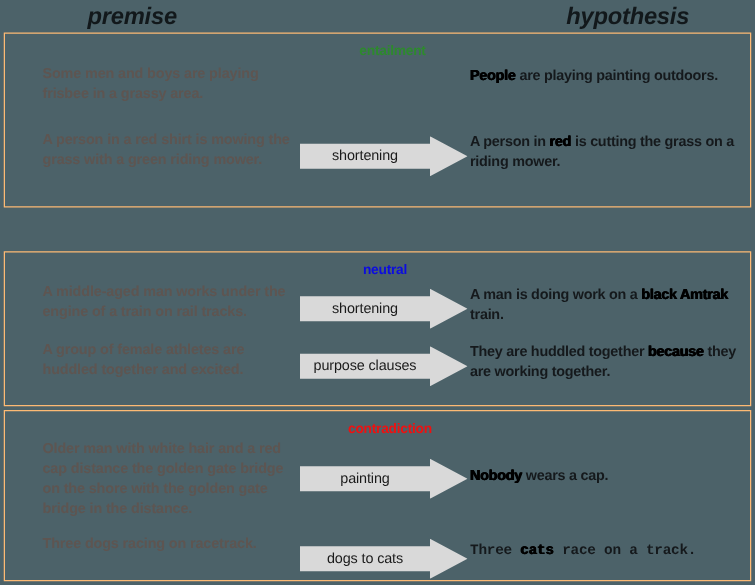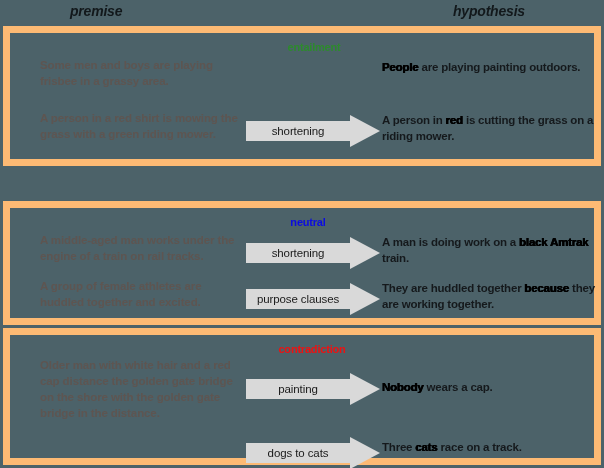--- a/index.html
+++ b/index.html
@@ -23,34 +23,34 @@
   
   .col-headers {
     position: relative;
     height: 24px;
   }
   .col-header {
     position: absolute;
     top: 3px;
     font-style: italic;
     font-weight: bold;
-    font-size: 14px;
+    font-size: 19px;
     color: #12181b;
     letter-spacing: -0.2px;
   }
   .col-header.premise { left: 70px; }
   .col-header.hypothesis { left: 453px; }
 
   
   .panel {
     position: absolute;
     left: 3px;
     width: 598px;
     box-sizing: border-box;
-    border: 7px solid #fdba74;
+    border: 1px solid #fdba74;
     background: #4c6269;
   }
   .panel.entailment    { top: 26px;  height: 140px; }
   .panel.neutral       { top: 177px; height: 124px; margin-top: 24px; }
   .panel.contradiction { top: 328px; height: 137px; }
 
   .panel-label {
     position: absolute;
     top: 8px;
     left: 0;
@@ -131,21 +131,21 @@
     justify-content: center;
     font-size: 11.5px;
     color: #1a1a1a;
     letter-spacing: -0.1px;
     white-space: nowrap;
   }
   
   .panel.contradiction .row.r0 .arrow { top: 16px; }
   .panel.contradiction .row.r0 .hypothesis-text { top: 22px; }
   .panel.contradiction .row.r1 .arrow { top: 4px; }
-  .panel.contradiction .row.r1 .hypothesis-text { top: 6px; }
+  .panel.contradiction .row.r1 .hypothesis-text { top: 6px; font-family: Liberation Mono, monospace; }
 </style>
 </head>
 <body>
 
 <div class="page">
 
   <div class="col-headers">
     <div class="col-header premise">premise</div>
     <div class="col-header hypothesis">hypothesis</div>
   </div>
@@ -204,20 +204,21 @@
       <div class="arrow">
         <svg width="134" height="32" viewBox="0 0 134 32">
           <path d="M0,6 L104,6 L104,0 L134,16 L104,32 L104,26 L0,26 Z" fill="#d9d9d9"></path>
         </svg>
         <div class="arrow-label">painting</div>
       </div>
       <div class="hypothesis-text"><span class="edit">Nobody</span><span> wears a cap.</span></div>
     </div>
 
     <div class="row r1">
+      <div class="premise-text">Three dogs racing on racetrack.</div>
       <div class="arrow">
         <svg width="134" height="32" viewBox="0 0 134 32">
           <path d="M0,6 L104,6 L104,0 L134,16 L104,32 L104,26 L0,26 Z" fill="#d9d9d9"></path>
         </svg>
         <div class="arrow-label">dogs to cats</div>
       </div>
       <div class="hypothesis-text"><span>Three </span><span class="edit">cats</span><span> race on a track.</span></div>
     </div>
   </div>
 

